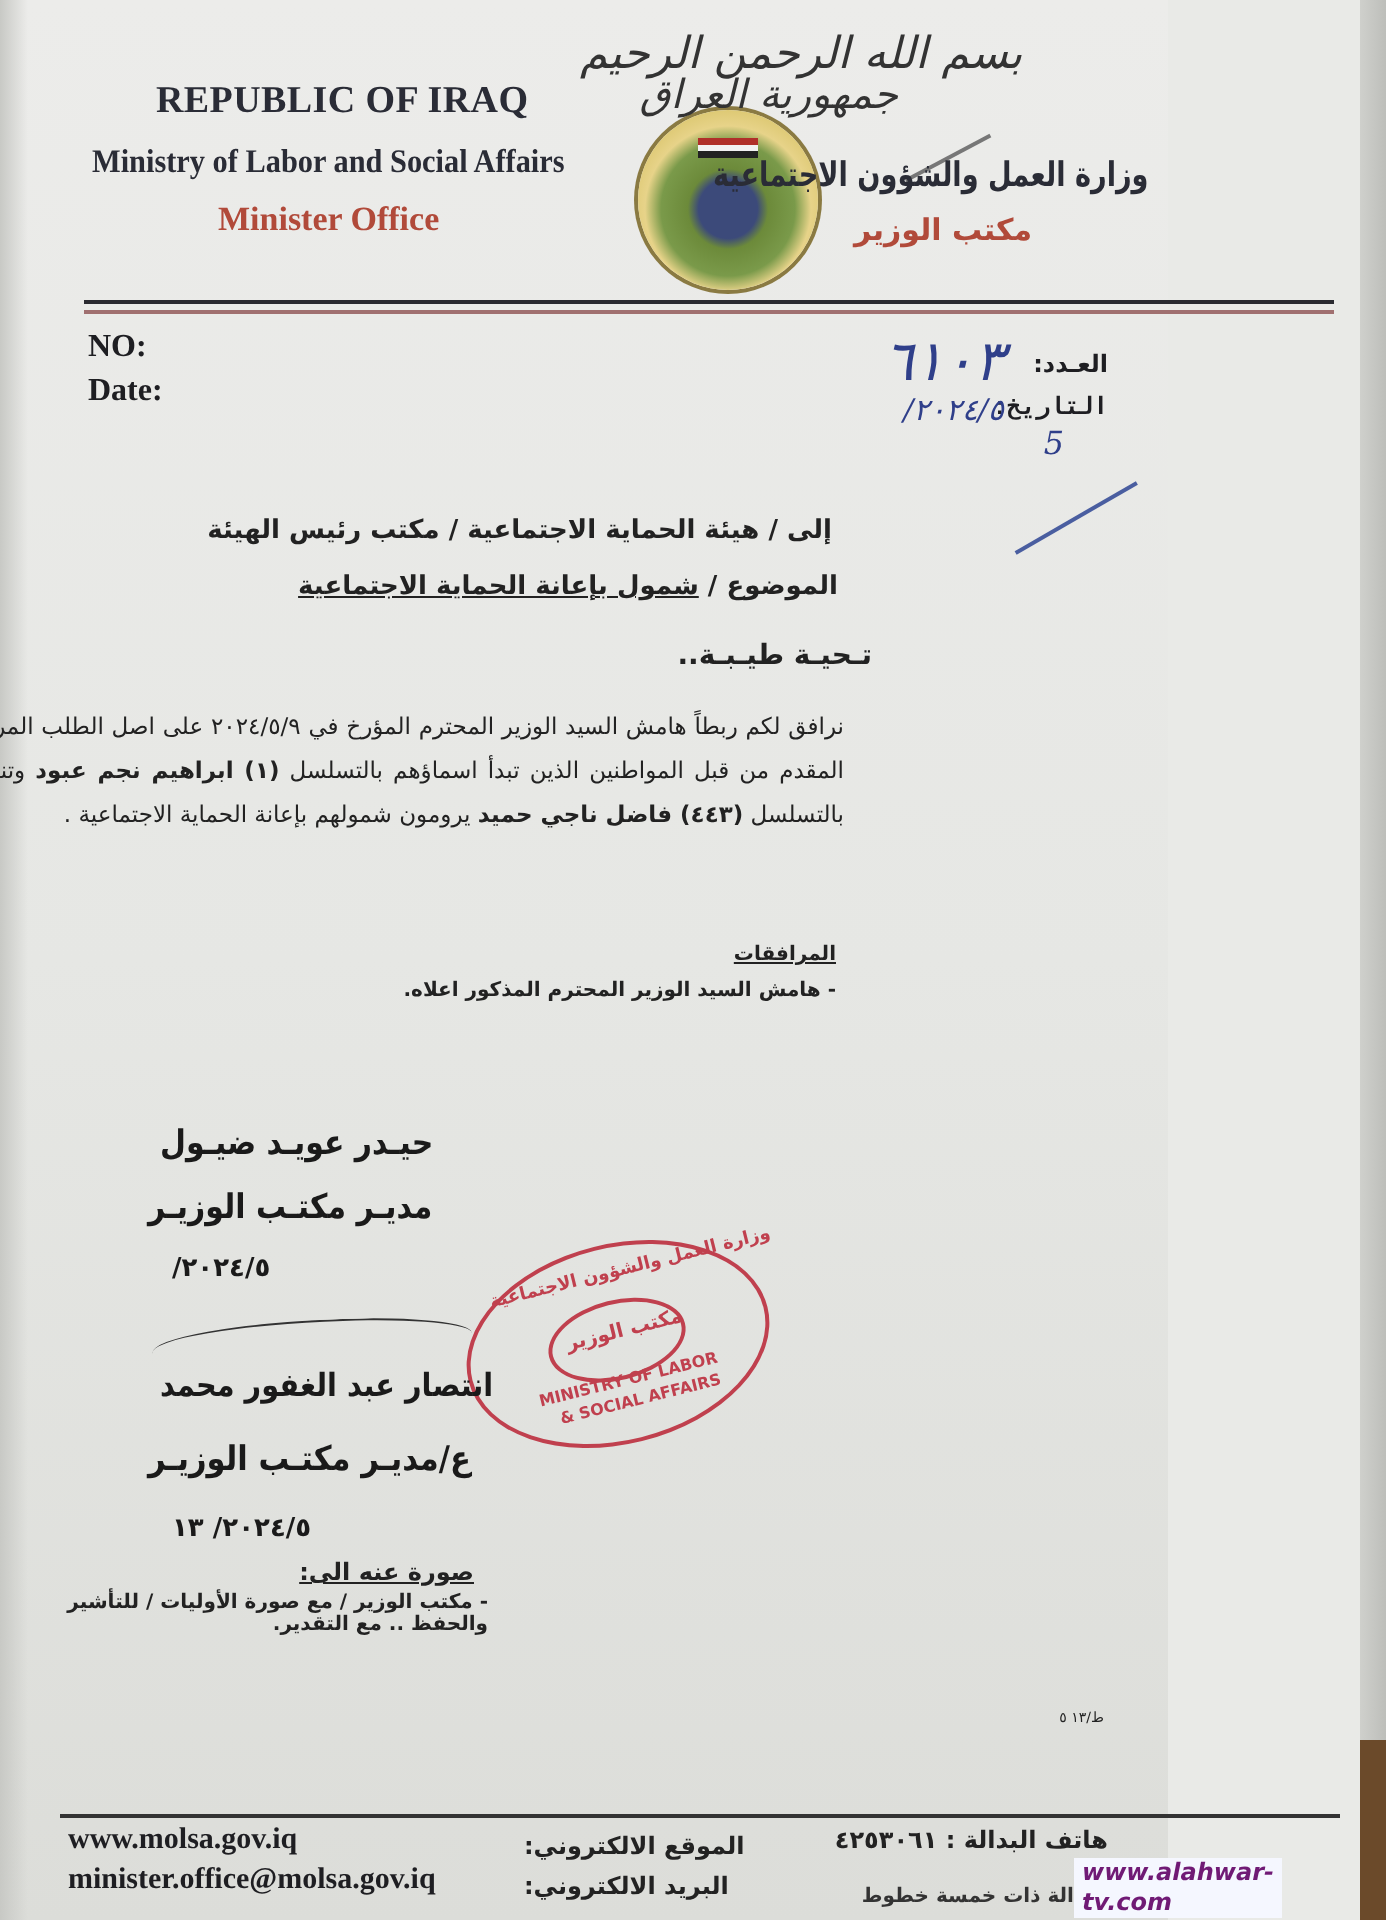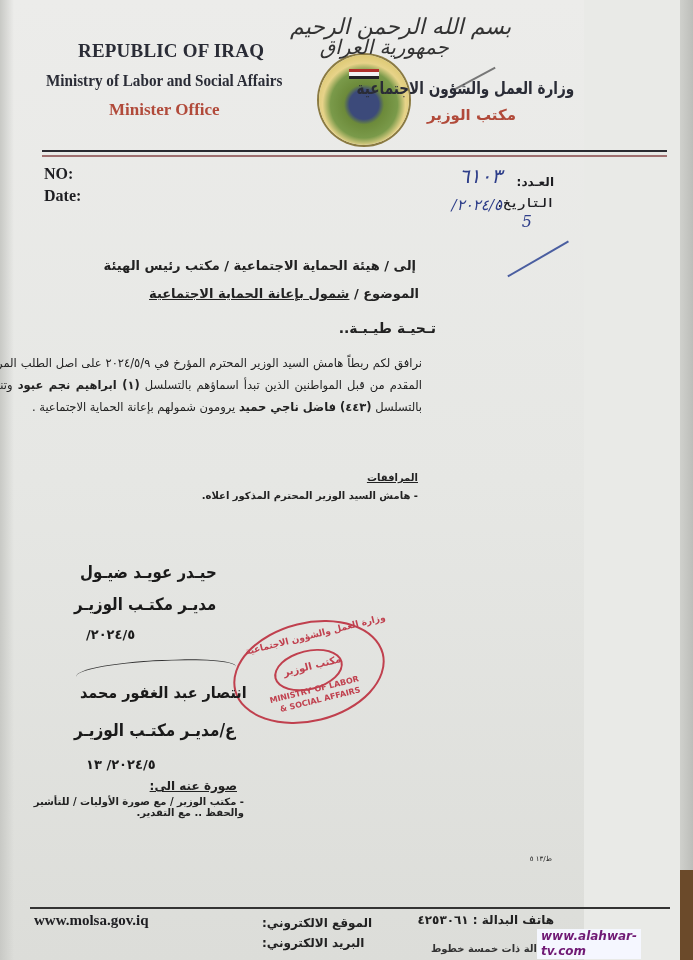--- a/index.html
+++ b/index.html
@@ -51,21 +51,21 @@
 
     
     .hline-dark { left: 42px; top: 150px; width: 625px; height: 2px; background: #2a2a30; }
     .hline-red { left: 42px; top: 155px; width: 625px; height: 1.5px; background: #a07070; }
 
     
     .no-label { left: 44px; top: 165px; font-size: 16px; font-weight: bold; }
     .date-label { left: 44px; top: 187px; font-size: 16px; font-weight: bold; }
     .ar-no-label { right: 30px; top: 175px; font-size: 12px; font-weight: bold; font-family: "DejaVu Sans", sans-serif; direction: rtl; }
     .ar-date-label { right: 30px; top: 196px; font-size: 12px; font-weight: bold; font-family: Liberation Mono, monospace; direction: rtl; }
-    .hand-no { right: 82px; top: 164px; font-size: 20px; color: #2f3f8a; font-family: Liberation Sans, sans-serif; font-style: italic; direction: rtl; margin-left: 23px; }
+    .hand-no { right: 82px; top: 164px; font-size: 28px; color: #2f3f8a; font-family: Liberation Sans, sans-serif; font-style: italic; direction: rtl; margin-left: 23px; }
     .hand-date { right: 82px; top: 196px; font-size: 15px; color: #2f3f8a; font-family: "DejaVu Serif", serif; font-style: italic; direction: rtl; }
     .hand-day { right: 52px; top: 212px; font-size: 16px; color: #2f3f8a; font-family: "DejaVu Serif", serif; font-style: italic; }
     .blue-stroke { left: 503px; top: 258px; width: 70px; height: 1.5px; background: #4a5ea0; transform: rotate(-30deg); }
 
     
     .ar { font-family: "DejaVu Sans", sans-serif; direction: rtl; text-align: right; color: #222; }
     .to-line { right: 168px; top: 258px; font-size: 13px; font-weight: bold; }
     .subject-line { right: 165px; top: 286px; font-size: 13px; font-weight: bold; }
     .subject-line .u { text-decoration: underline; }
     .greeting { right: 148px; top: 320px; font-size: 14px; font-weight: bold; letter-spacing: 1px; }
@@ -183,20 +183,21 @@
   <div class="abs sig sig2-name">انتصار عبد الغفور محمد</div>
   <div class="abs sig sig2-title">ع/مديـر مكتـب الوزيـر</div>
   <div class="abs sig sig2-date">٢٠٢٤/٥/ ١٣</div>
 
   <div class="abs ar cc-title">صورة عنه الى:</div>
   <div class="abs ar cc-item">-   مكتب الوزير / مع صورة الأوليات / للتأشير والحفظ .. مع التقدير.</div>
   <div class="abs ar typist">ط/١٣ ٥</div>
 
   <div class="abs fline"></div>
   <div class="abs f-web">www.molsa.gov.iq</div>
+  <div class="abs f-email">minister.office@molsa.gov.iq</div>
   <div class="abs ar f-web-label">الموقع الالكتروني:</div>
   <div class="abs ar f-email-label">البريد الالكتروني:</div>
   <div class="abs ar f-phone">هاتف البدالة : ٤٢٥٣٠٦١</div>
   <div class="abs ar f-fax">بـبدالة ذات خمسة خطوط</div>
 
   <div class="abs watermark">www.alahwar-tv.com</div>
 </div>
 
 <div class="right-edge">
   <div class="wood"></div>

